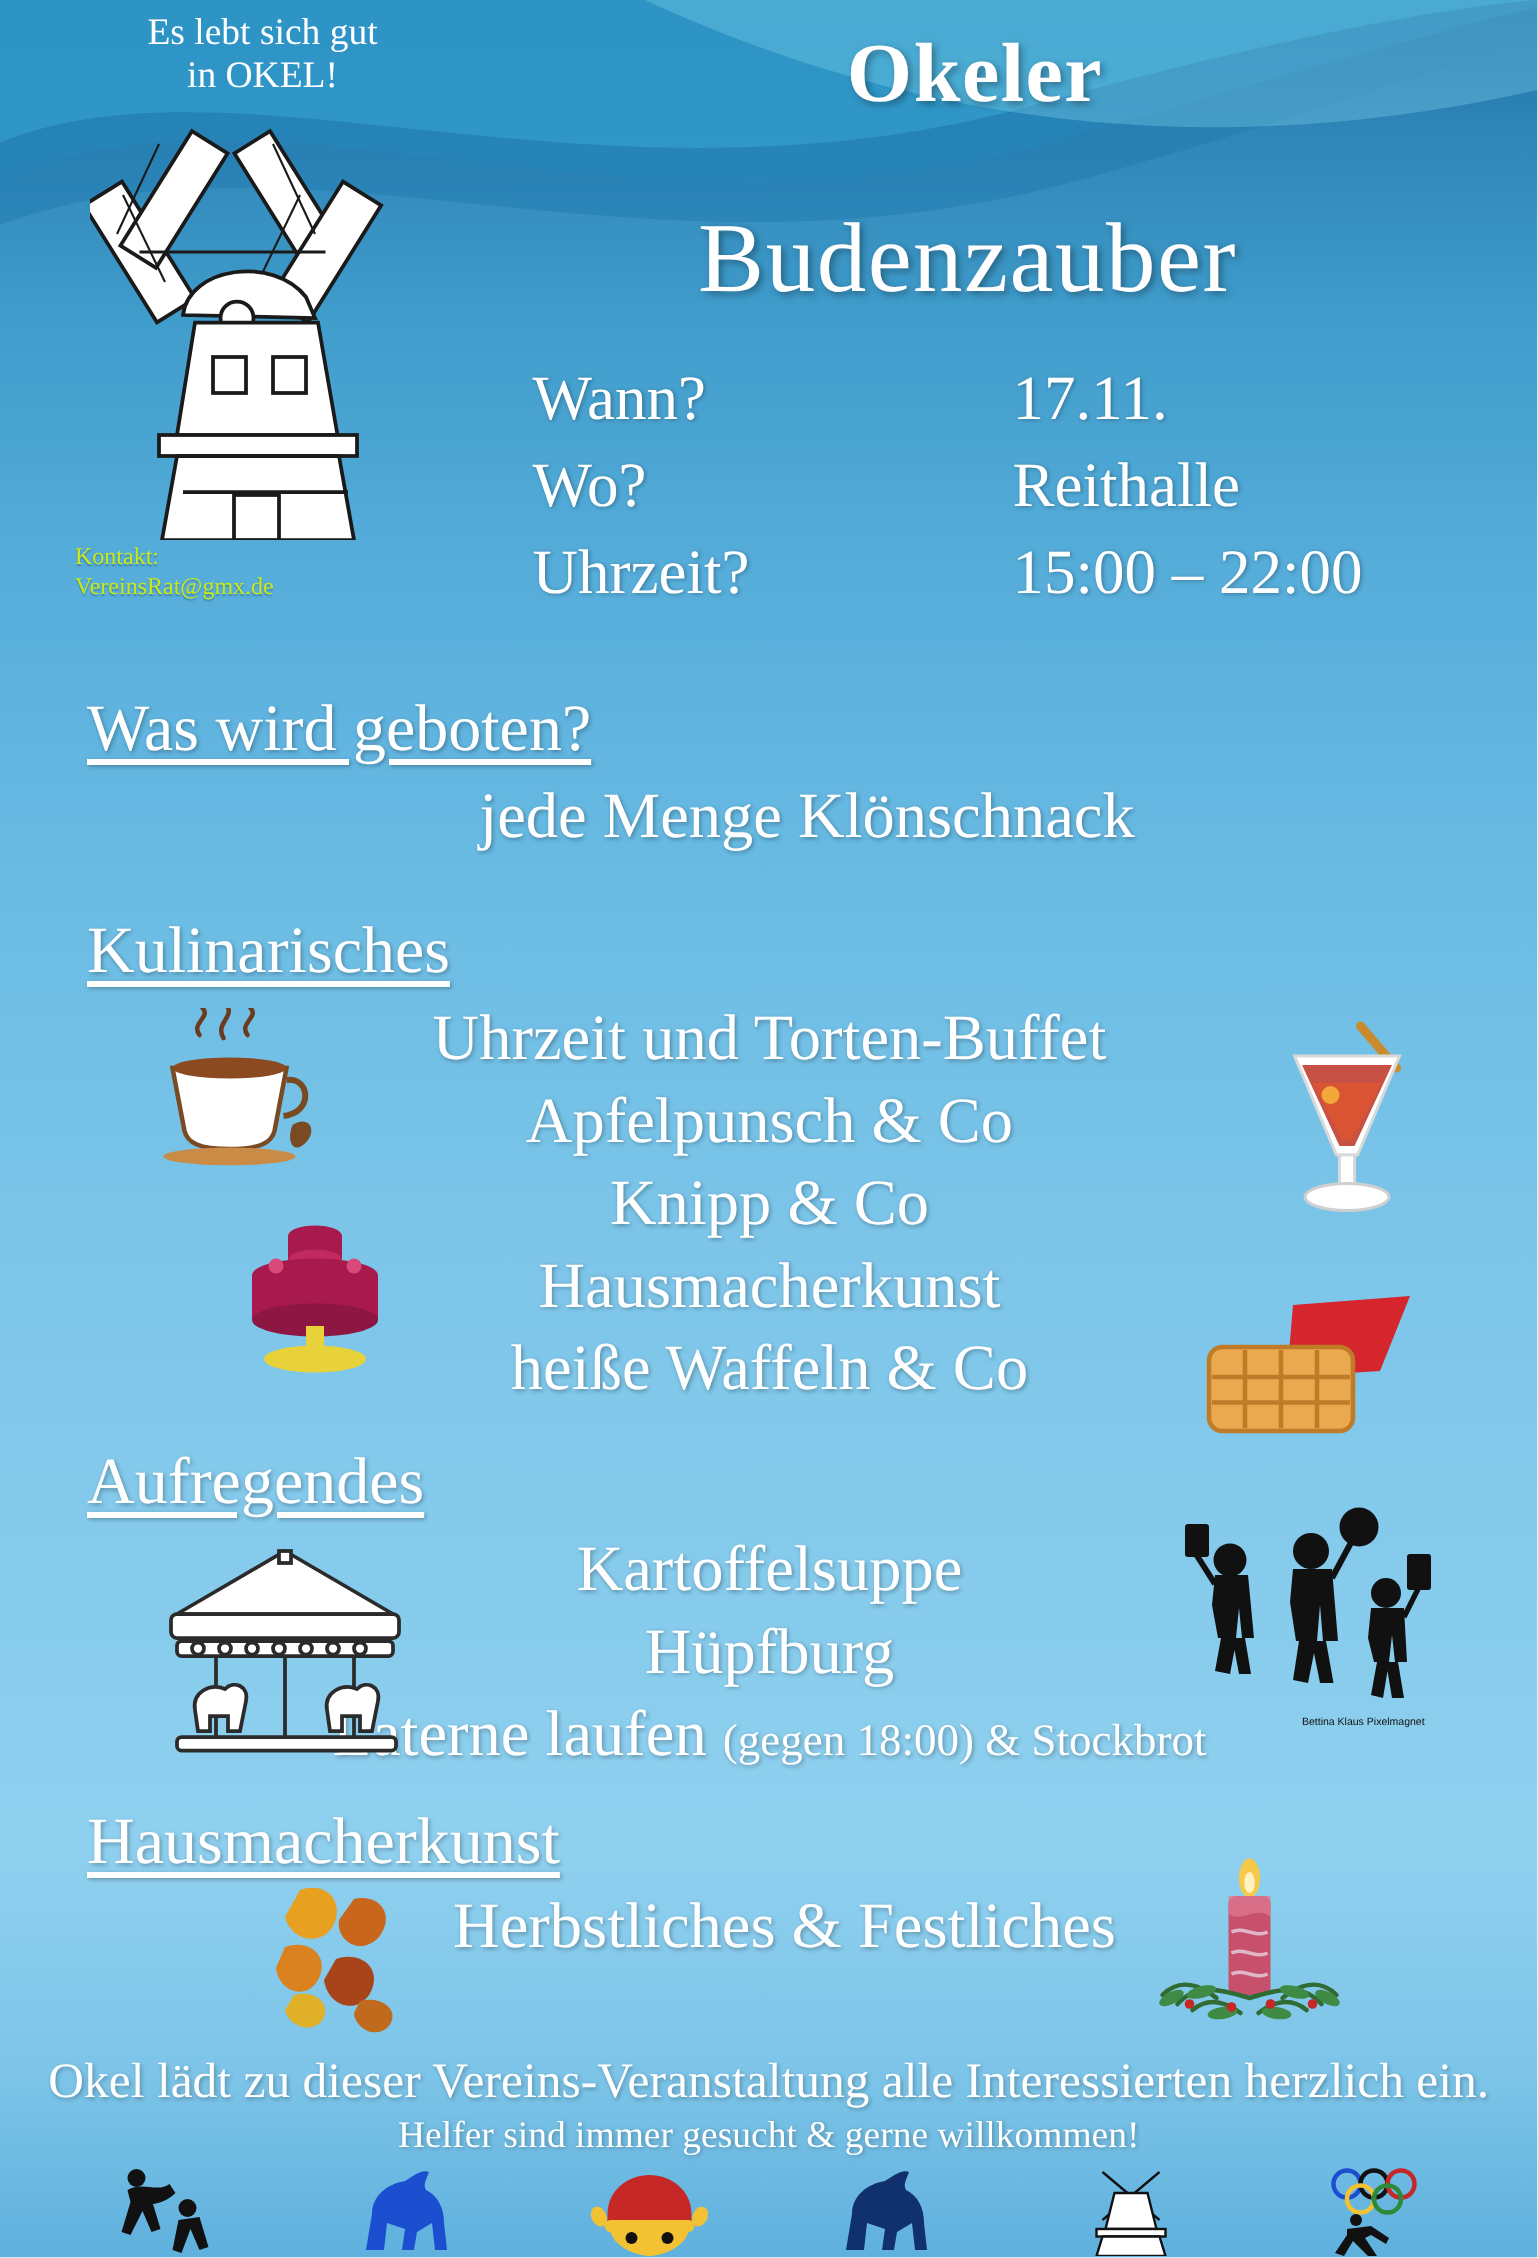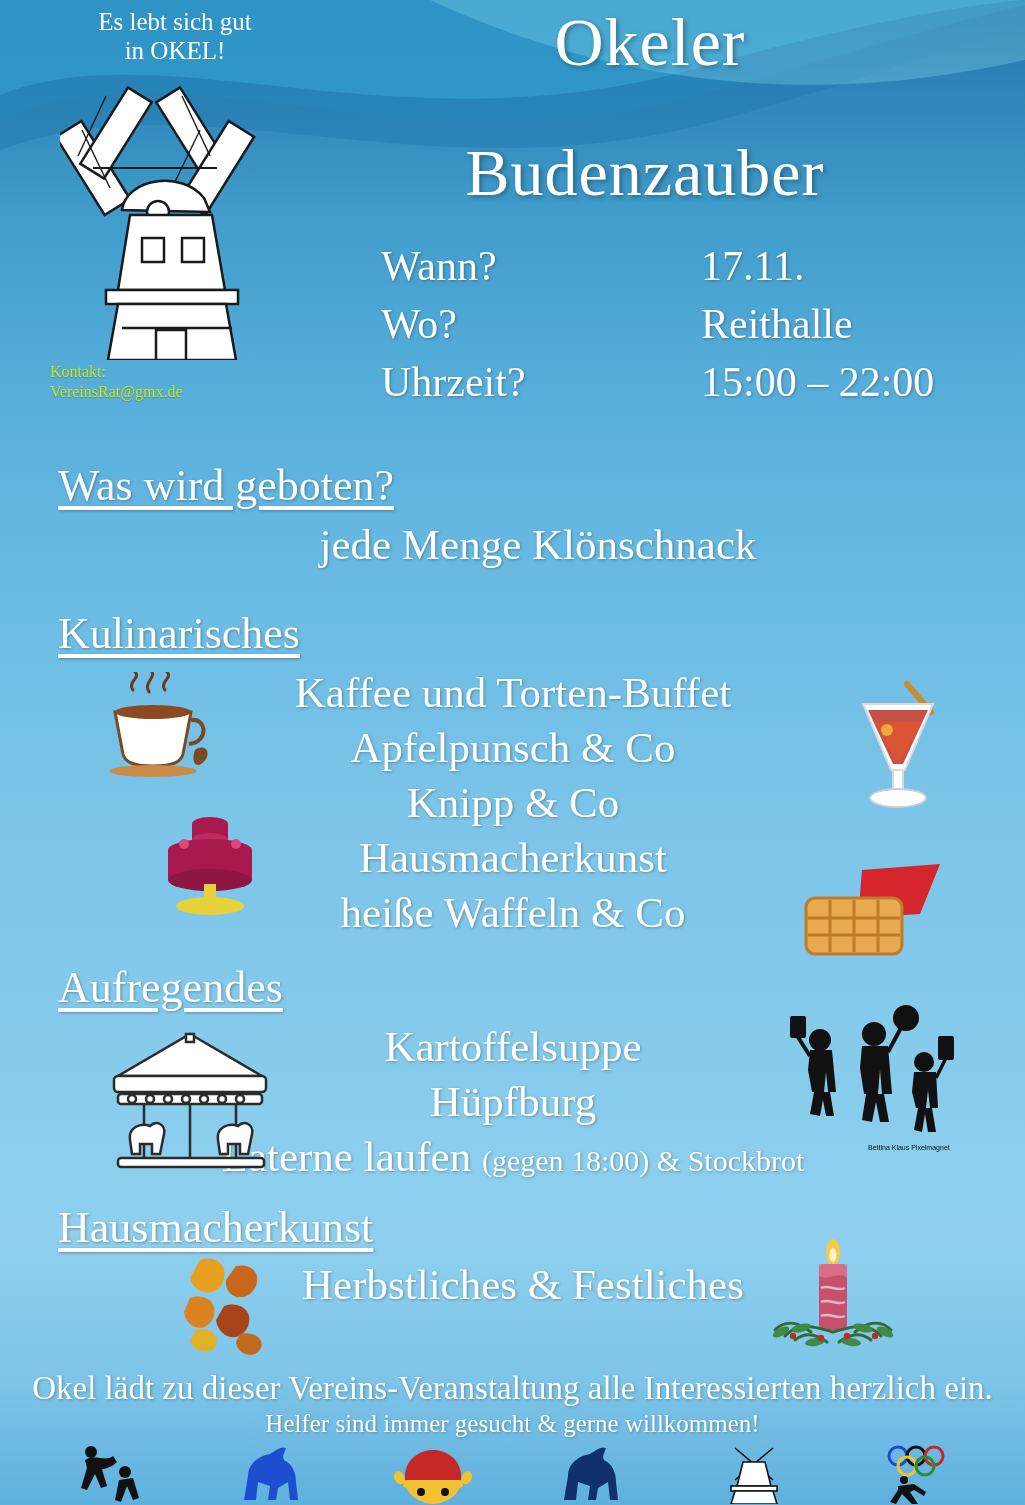--- a/index.html
+++ b/index.html
@@ -66,45 +66,45 @@
     top: 362px;
     width: 260px;
     font-size: 16px;
     line-height: 1.25;
     color: #c8e818;
     text-shadow: 0 1px 1px rgba(0,0,0,0.25);
   }
   .title1 {
     position: absolute;
     left: 300px;
-    top: 8px;
+    top: 21px;
     width: 700px;
     text-align: center;
-    font-size: 68px;
+    font-size: 56px;
     line-height: 1;
     letter-spacing: 1px;
     text-shadow: 2px 2px 5px rgba(0,0,0,0.35);
+    font-weight: bold;
   }
   .title2 {
     position: absolute;
     left: 280px;
     top: 140px;
     width: 730px;
     text-align: center;
     font-size: 66px;
     line-height: 1;
     letter-spacing: 1px;
     text-shadow: 2px 2px 5px rgba(0,0,0,0.35);
   }
   .facts {
     position: absolute;
     left: 355px;
     top: 238px;
     width: 620px;
-    margin-left: 26px;
   }
   .fact-row {
     display: flex;
     align-items: baseline;
     font-size: 42px;
     line-height: 1.38;
     text-shadow: 1px 1px 3px rgba(0,0,0,0.3);
   }
   .fact-q { width: 320px; }
   .fact-a { flex: 1; }
@@ -261,21 +261,21 @@
   <div class="section" id="s-geboten">
     <div class="sec-head">Was wird geboten?</div>
     <div class="sec-lines">
       <div class="sec-line">jede Menge Klönschnack</div>
     </div>
   </div>
 
   <div class="section" id="s-kulinarisch">
     <div class="sec-head">Kulinarisches</div>
     <div class="sec-lines">
-      <div class="sec-line">Kaffee und Torten-Buffet</div>
+      <div class="sec-line">Uhrzeit und Torten-Buffet</div>
       <div class="sec-line">Apfelpunsch &amp; Co</div>
       <div class="sec-line">Knipp &amp; Co</div>
       <div class="sec-line">Hausmacherkunst</div>
       <div class="sec-line">heiße Waffeln &amp; Co</div>
     </div>
   </div>
 
   <div class="section" id="s-aufregendes">
     <div class="sec-head">Aufregendes</div>
     <div class="sec-lines">

